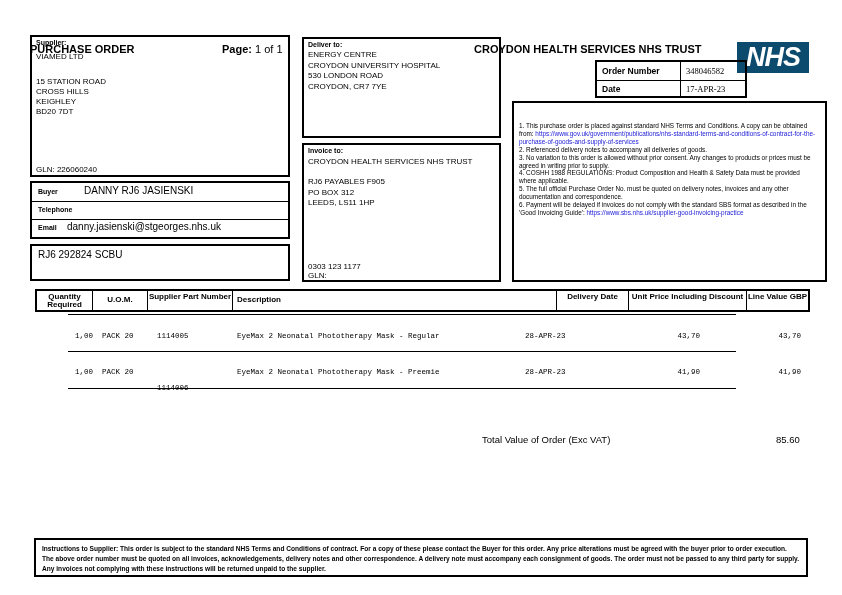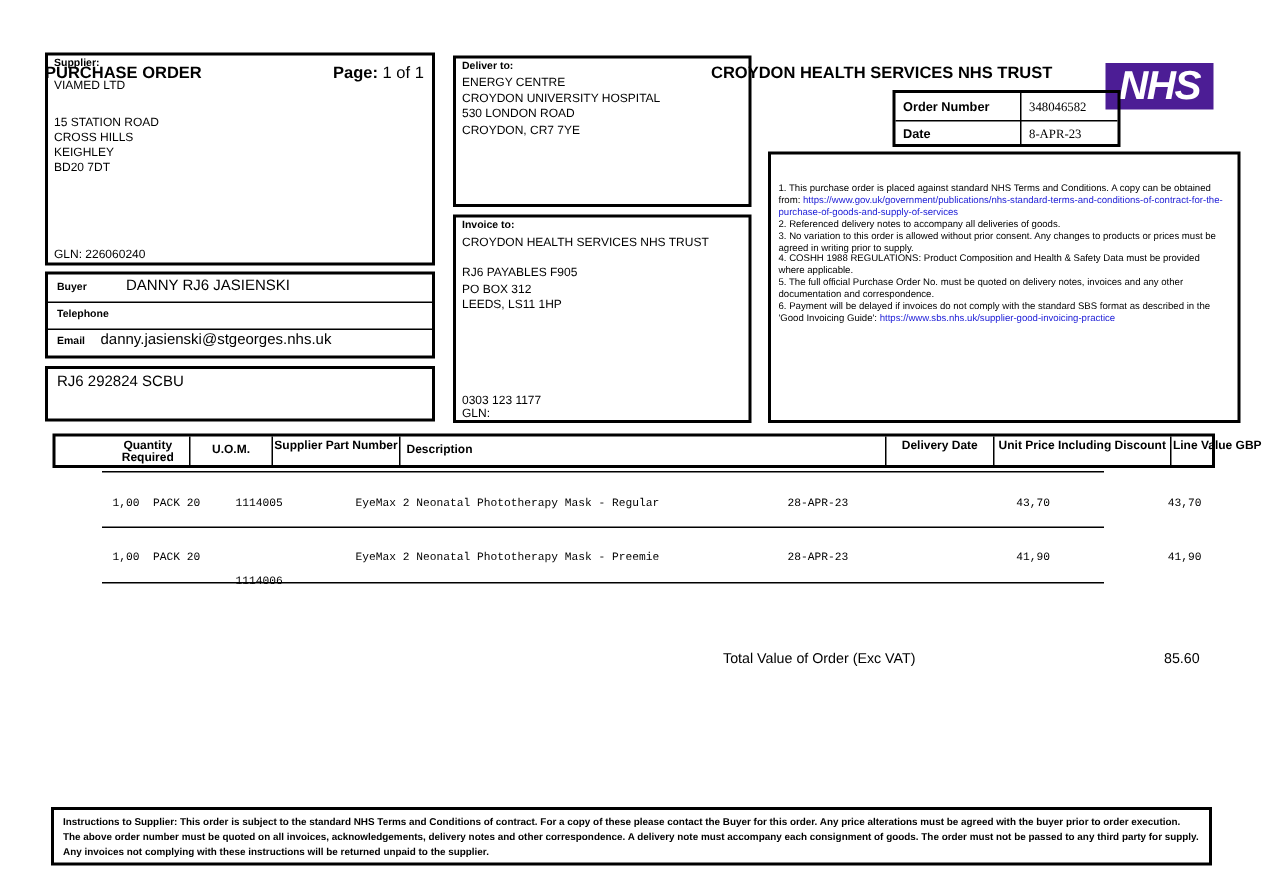--- a/index.html
+++ b/index.html
@@ -6,21 +6,21 @@
     body { width: 842px; height: 595px; position: relative; overflow: hidden;
            font-family: "Liberation Sans", sans-serif; color: #000; }
     .abs { position: absolute; margin-top: 28px; }
     .box { position: absolute; border: 2px solid #000; box-sizing: border-box; }
     .lbl { font-size: 7px; font-weight: bold; }
 
     #title { left: 30px; top: 15px; font-size: 11px; font-weight: bold; }
     #page { left: 222px; top: 15px; font-size: 11px; }
     #page .pl { font-weight: bold; }
     #trust { left: 474px; top: 15px; font-size: 11px; font-weight: bold; }
-    #nhs { left: 737px; top: 14px; width: 72px; height: 31px; background: #4c1d95;
+    #nhs { left: 737px; top: 14px; width: 72px; height: 31px; background: #0c4a6e;
            color: #fff; font-weight: bold; font-style: italic; font-size: 27px;
            line-height: 31px; text-align: center; letter-spacing: -1px; }
 
     #supplier { left: 30px; top: 35px; width: 260px; height: 142px; }
     #supplier .lbl { position: absolute; left: 4px; top: 2px; }
     #supplier .name { position: absolute; left: 4px; top: 15px; font-size: 8px; }
     #supplier .addr { position: absolute; left: 4px; top: 40px; font-size: 8px; line-height: 10px; }
     #supplier .gln { position: absolute; left: 4px; top: 128px; font-size: 8px; }
 
     #buyerbox { left: 30px; top: 181px; width: 260px; height: 58px; padding-left: 12px; }
@@ -47,21 +47,21 @@
     .orow .k { position: absolute; left: 5px; top: 4px; font-size: 8.5px; font-weight: bold; }
     .orow .v { position: absolute; left: 89px; top: 4px; font-size: 8.5px; font-family: Liberation Serif, serif; }
     .orow .sep { position: absolute; left: 83px; top: 0; bottom: 0; border-left: 1px solid #000; }
 
     #terms { left: 512px; top: 101px; width: 315px; height: 181px; }
     #terms .txt { position: absolute; left: 5px; top: 19px; right: 6px; font-size: 6.4px; line-height: 7.9px; }
     #terms a { color: #1a1ad6; text-decoration: none; }
 
     #thead { left: 35px; top: 289px; width: 775px; height: 23px; }
     .th { position: absolute; top: 0; height: 19px; border-right: 1px solid #000; box-sizing: border-box;
-          font-size: 8px; font-weight: bold; line-height: 8px; text-align: center; padding-top: 2px; margin-left: 34px; }
+          font-size: 8px; font-weight: bold; line-height: 8px; text-align: center; padding-top: 2px; }
     .th:last-child { border-right: none; }
     .rowline { position: absolute; left: 68px; width: 668px; border-top: 1px solid #000; }
     .cell { position: absolute; font-family: "Liberation Mono", monospace; font-size: 7.5px; }
 
     #total-label { left: 482px; top: 406px; font-size: 9.5px; }
     #total-value { left: 776px; top: 406px; font-size: 9.5px; }
 
     #instr { left: 34px; top: 538px; width: 774px; height: 39px; }
     #instr .txt { position: absolute; left: 6px; top: 4px; right: 6px; font-size: 6.6px;
                   font-weight: bold; line-height: 10px; }
@@ -134,21 +134,21 @@
 
 <div id="ordertbl" class="box">
   <div class="orow" style="top:0">
     <span class="k">Order Number</span>
     <span class="sep"></span>
     <span class="v">348046582</span>
   </div>
   <div class="orow" style="top:18px">
     <span class="k">Date</span>
     <span class="sep"></span>
-    <span class="v">8-APR-23</span>
+    <span class="v">17-APR-23</span>
   </div>
 </div>
 
 <div id="terms" class="box">
   <div class="txt">
     <span>1. This purchase order is placed against standard NHS Terms and Conditions. A copy can be obtained from: </span><a>https://www.gov.uk/government/publications/nhs-standard-terms-and-conditions-of-contract-for-the-purchase-of-goods-and-supply-of-services</a><br>
     <span>2. Referenced delivery notes to accompany all deliveries of goods.</span><br>
     <span>3. No variation to this order is allowed without prior consent. Any changes to products or prices must be agreed in writing prior to supply.</span><br>
     <span>4. COSHH 1988 REGULATIONS: Product Composition and Health &amp; Safety Data must be provided where applicable.</span><br>
     <span>5. The full official Purchase Order No. must be quoted on delivery notes, invoices and any other documentation and correspondence.</span><br>

